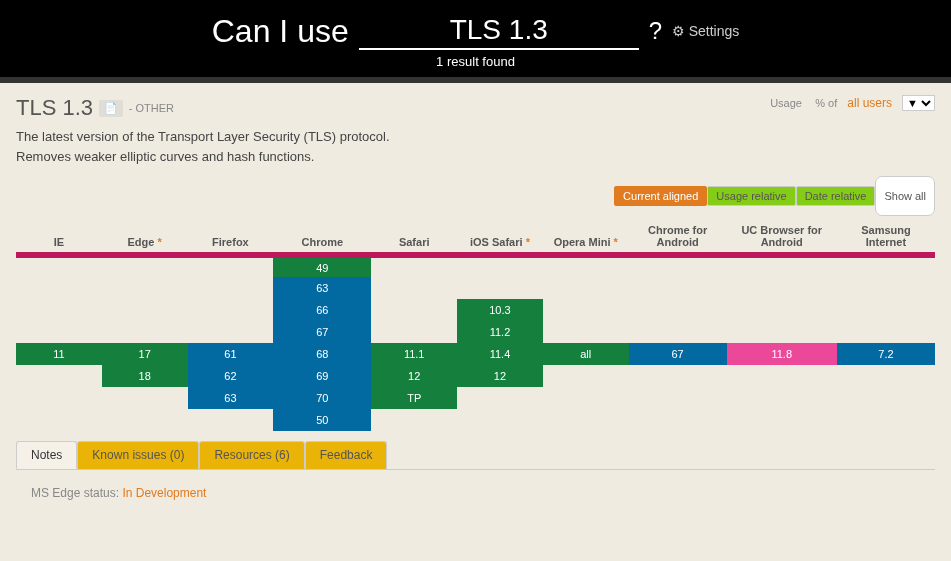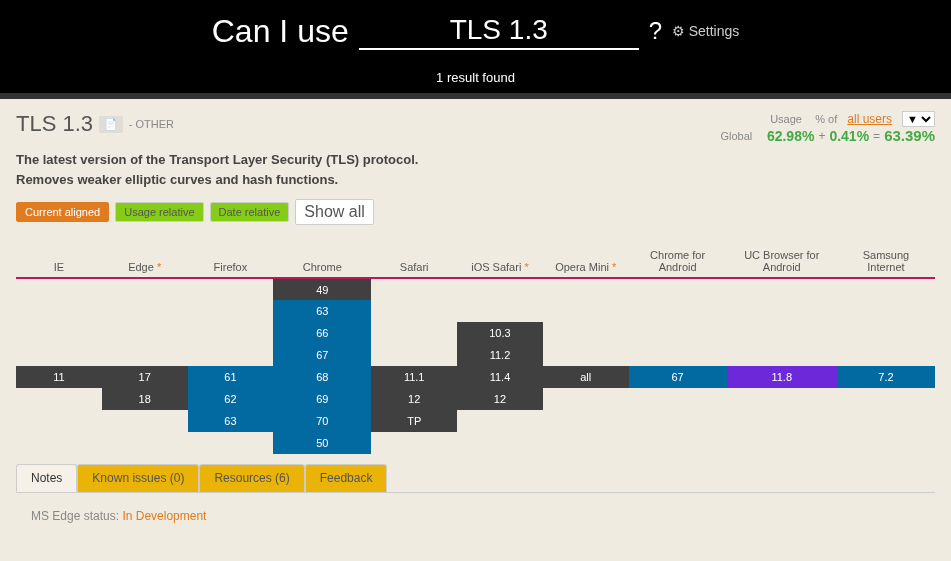--- a/index.html
+++ b/index.html
@@ -44,21 +44,21 @@
       font-size: 14px;
       color: rgba(255,255,255,0.8);
       cursor: pointer;
       display: flex;
       align-items: center;
       gap: 4px;
     }
     #header .result-count {
       font-size: 13px;
       color: white;
-      margin-top: 20px;
+      margin-top: 4px;
     }
 
     
     #dark-bar { background: #333; height: 6px; }
 
     
     #main { padding: 12px 16px; }
 
     
     .feature-header {
@@ -91,91 +91,90 @@
       font-size: 12px;
       color: #666;
     }
     .usage-section .usage-label { color: #888; font-size: 11px; }
     .usage-section .usage-row {
       display: flex;
       align-items: center;
       gap: 4px;
       justify-content: flex-end;
     }
-    .usage-section .all-users-link { color: #e07b20; text-decoration: underline; cursor: pointer; }
+    .usage-section .all-users-link { color: #e07b20; cursor: pointer; }
     .usage-percent { font-size: 14px; color: #4a4; font-weight: bold; }
     .usage-plus { color: #888; }
     .usage-total { color: #4a4; font-weight: bold; font-size: 15px; }
     .usage-select { font-size: 11px; border: 1px solid #ccc; background: white; }
 
     .feature-desc {
       font-size: 13px;
       color: #444;
       margin-bottom: 10px;
       line-height: 1.5;
-      font-weight: bold;
     }
 
     
     .filter-bar {
       display: flex;
       align-items: center;
-      gap: 6px;
-      margin-bottom: 20px;
+      margin-bottom: 4px;
+      justify-content: flex-end;
     }
     .filter-btn {
       padding: 3px 8px;
       font-size: 11px;
       border: 1px solid #ccc;
       cursor: pointer;
       border-radius: 2px;
       background: #84cc16;
       color: #555;
     }
     .filter-btn.active {
       background: #e07b20;
       color: white;
       border-color: #e07b20;
     }
     .show-all-btn {
-      padding: 3px 8px;
-      font-size: 16px;
+      padding: 13px 8px;
+      font-size: 11px;
       border: 1px solid #ccc;
       cursor: pointer;
-      border-radius: 2px;
+      border-radius: 7px;
       background: white;
       color: #555;
     }
 
     
     .browser-table {
       width: 100%;
       border-collapse: collapse;
       margin-bottom: 10px;
     }
     .browser-table th {
       text-align: center;
       padding: 4px 2px;
       font-size: 11px;
-      font-weight: normal;
-      color: #555;
-      border-bottom: 2px solid #be185d;
+      font-weight: bold;
+      color: #555;
+      border-bottom: 6px solid #be185d;
       vertical-align: bottom;
     }
     .browser-table th .asterisk { color: #e07b20; }
     .browser-table td {
       text-align: center;
       padding: 1px 2px;
       font-size: 11px;
       height: 22px;
       vertical-align: middle;
     }
-    .cell-red { background: #404040; color: white; }
+    .cell-red { background: #15803d; color: white; }
     .cell-green { background: #0369a1; color: white; }
-    .cell-gray { background: #6d28d9; color: white; }
+    .cell-gray { background: #ec4899; color: white; }
     .cell-empty { background: transparent; }
 
     
     .bottom-tabs {
       display: flex;
       gap: 0;
       border-bottom: 1px solid #ccc;
       margin-bottom: 8px;
     }
     .bottom-tab {
@@ -246,29 +245,20 @@
         <span class="usage-label">Usage</span>
         &nbsp;&nbsp;
         <span class="usage-label">% of</span>
         &nbsp;
         <span class="all-users-link">all users</span>
         &nbsp;
         <select class="usage-select">
           <option>▼</option>
         </select>
       </div>
-      <div class="usage-row">
-        <span style="color:#888;font-size:11px;">Global</span>
-        &nbsp;&nbsp;
-        <span class="usage-percent">62.98%</span>
-        <span class="usage-plus">+</span>
-        <span class="usage-percent">0.41%</span>
-        <span class="usage-plus">=</span>
-        <span class="usage-total">63.39%</span>
-      </div>
     </div>
   </div>
 
   <div class="feature-desc">
     <span>The latest version of the Transport Layer Security (TLS) protocol.</span><br>
     <span>Removes weaker elliptic curves and hash functions.</span>
   </div>
 
   <div class="filter-bar">
     <button class="filter-btn active">Current aligned</button>

